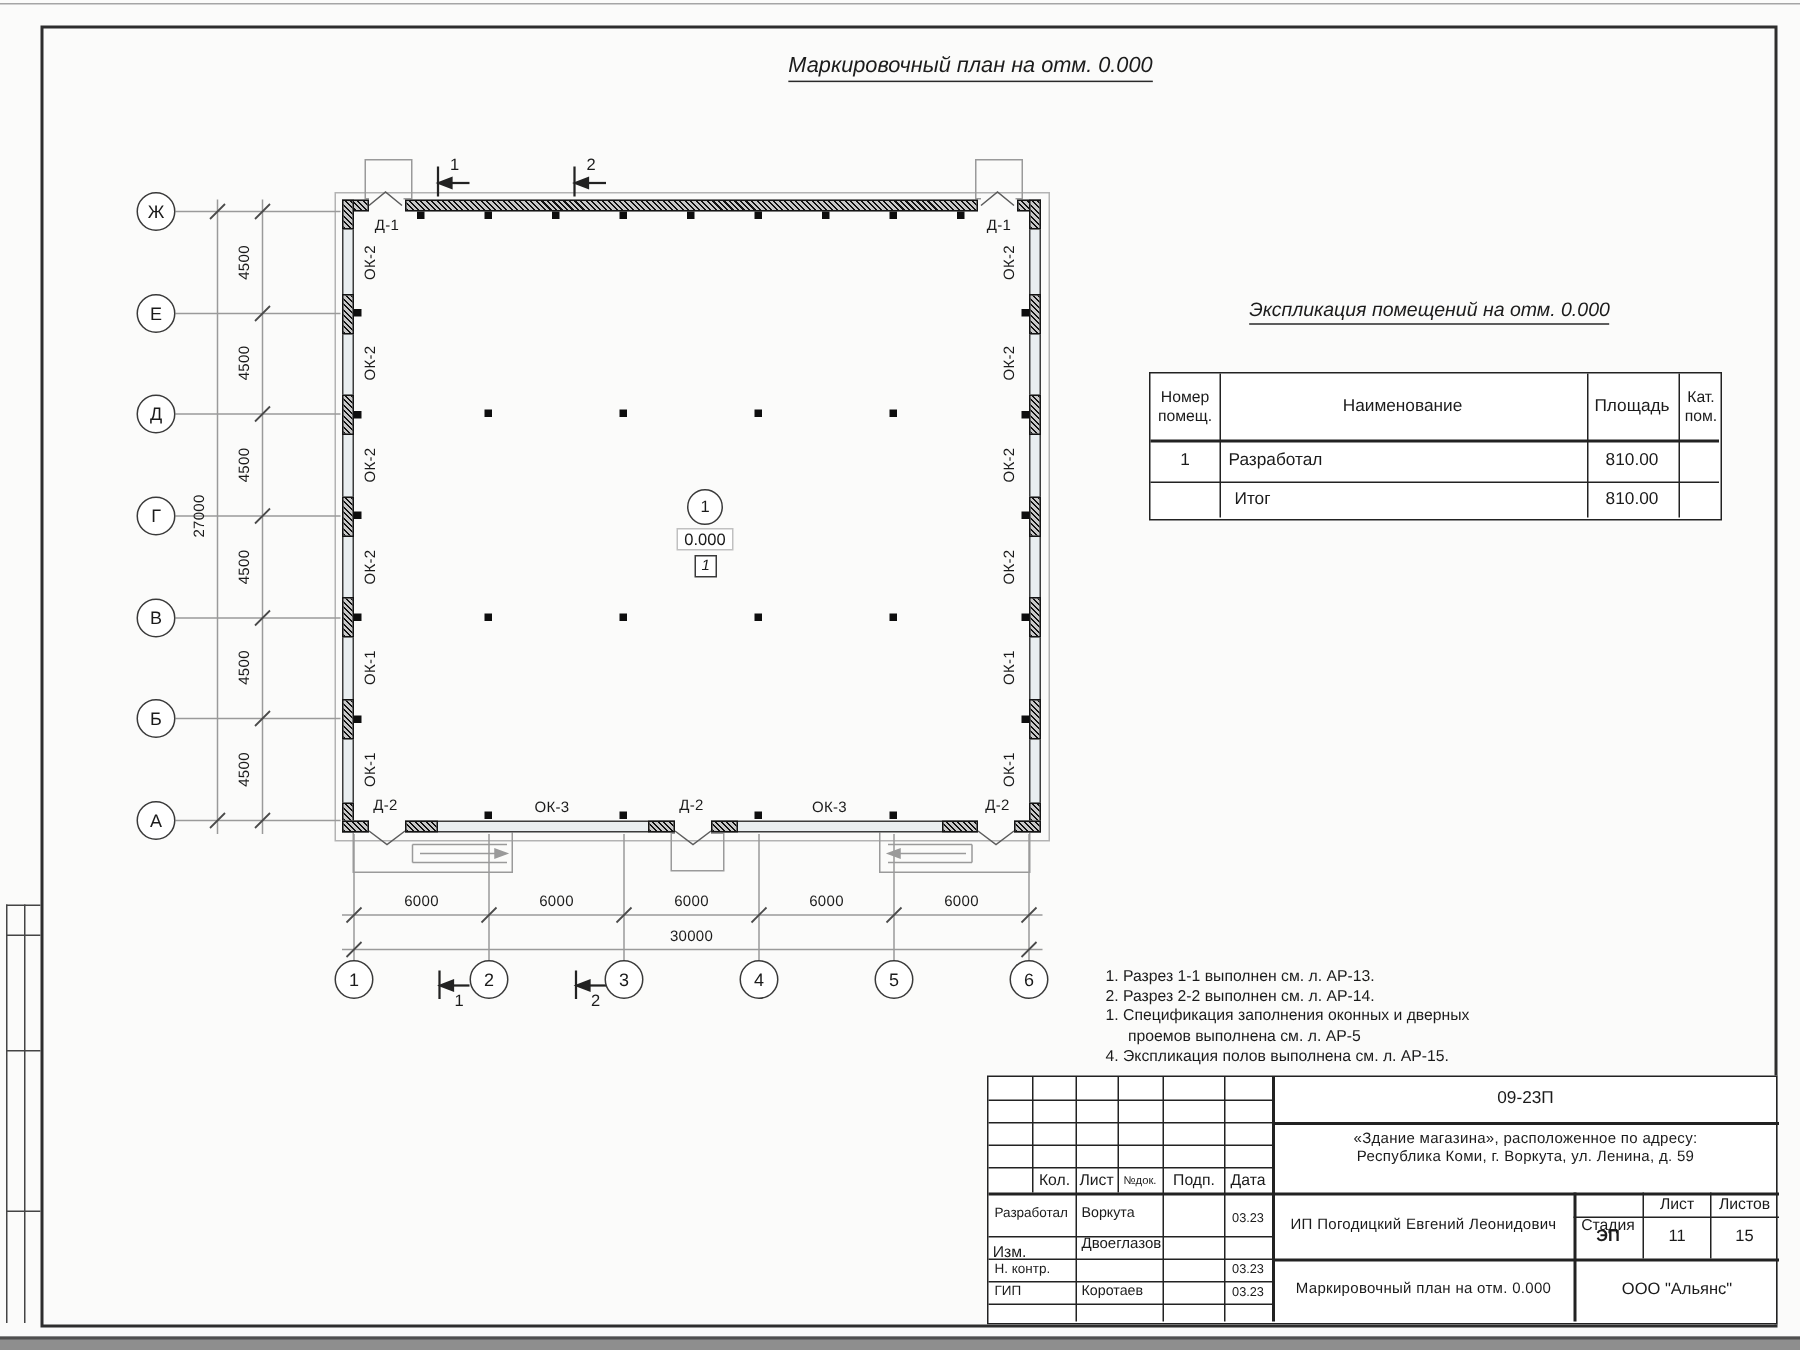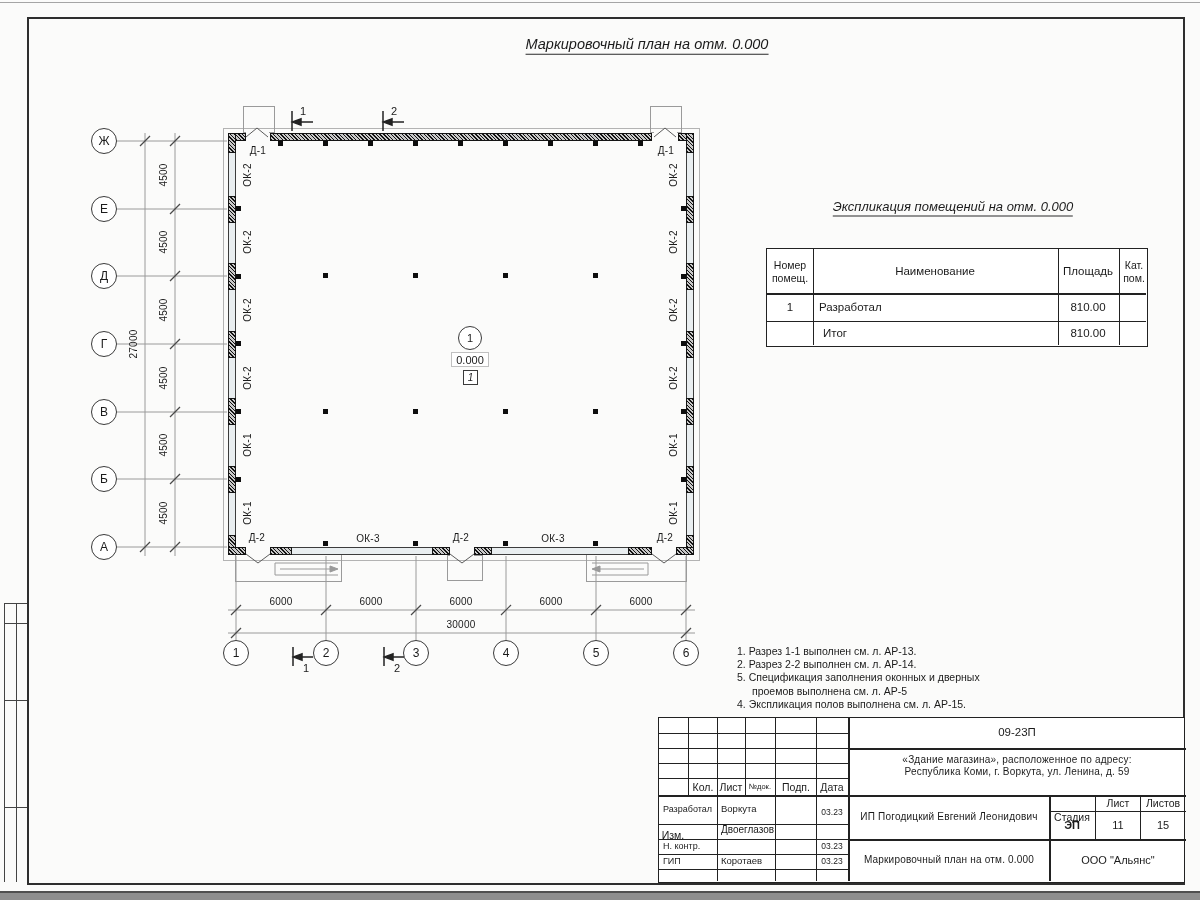--- a/index.html
+++ b/index.html
@@ -326,21 +326,21 @@
     <div class="ctext f115" style="left:23px;top:59px;">1</div>
     <div class="ltext f115" style="left:52px;top:59px;">Разработал</div>
     <div class="ctext f115" style="left:321px;top:59px;">810.00</div>
     <div class="ltext f115" style="left:56px;top:85px;">Итог</div>
     <div class="ctext f115" style="left:321px;top:85px;">810.00</div>
   </div>
 
   <div class="abs" style="left:737px;top:645px;font-size:10.5px;line-height:13.2px;">
     <div>1. Разрез 1-1 выполнен см. л. АР-13.</div>
     <div>2. Разрез 2-2 выполнен см. л. АР-14.</div>
-    <div>5. Спецификация заполнения оконных и дверных</div>
+    <div>1. Спецификация заполнения оконных и дверных</div>
     <div style="padding-left:15px;">проемов выполнена см. л. АР-5</div>
     <div>4. Экспликация полов выполнена см. л. АР-15.</div>
   </div>
 
   <div class="abs" style="left:658px;top:717px;width:527px;height:166px;border:1.8px solid #222;box-sizing:border-box;background:#fff;">
 
     <div class="tbline" style="left:29px;top:0;width:1px;height:77px;"></div>
     <div class="tbline" style="left:58px;top:0;width:1px;height:163px;"></div>
     <div class="tbline" style="left:86px;top:0;width:1px;height:77px;"></div>
     <div class="tbline" style="left:116px;top:0;width:1px;height:163px;"></div>

